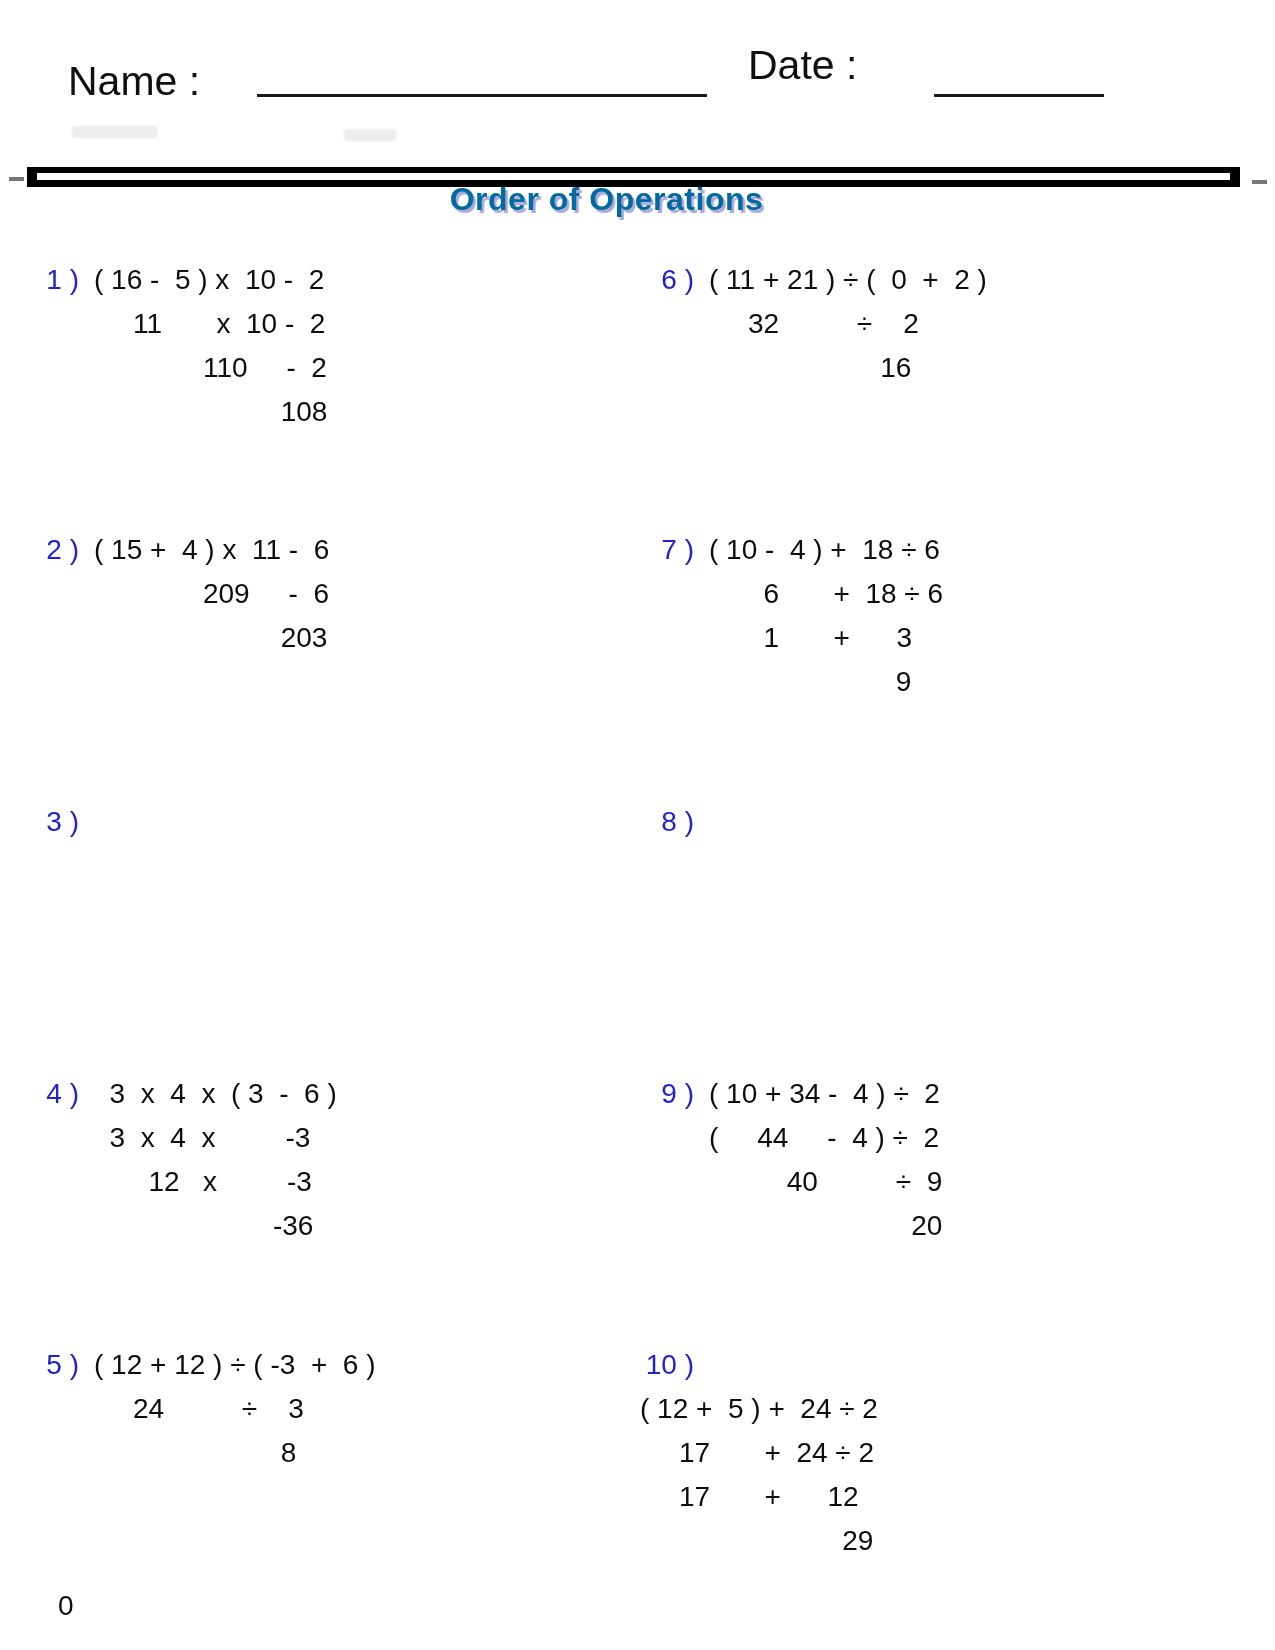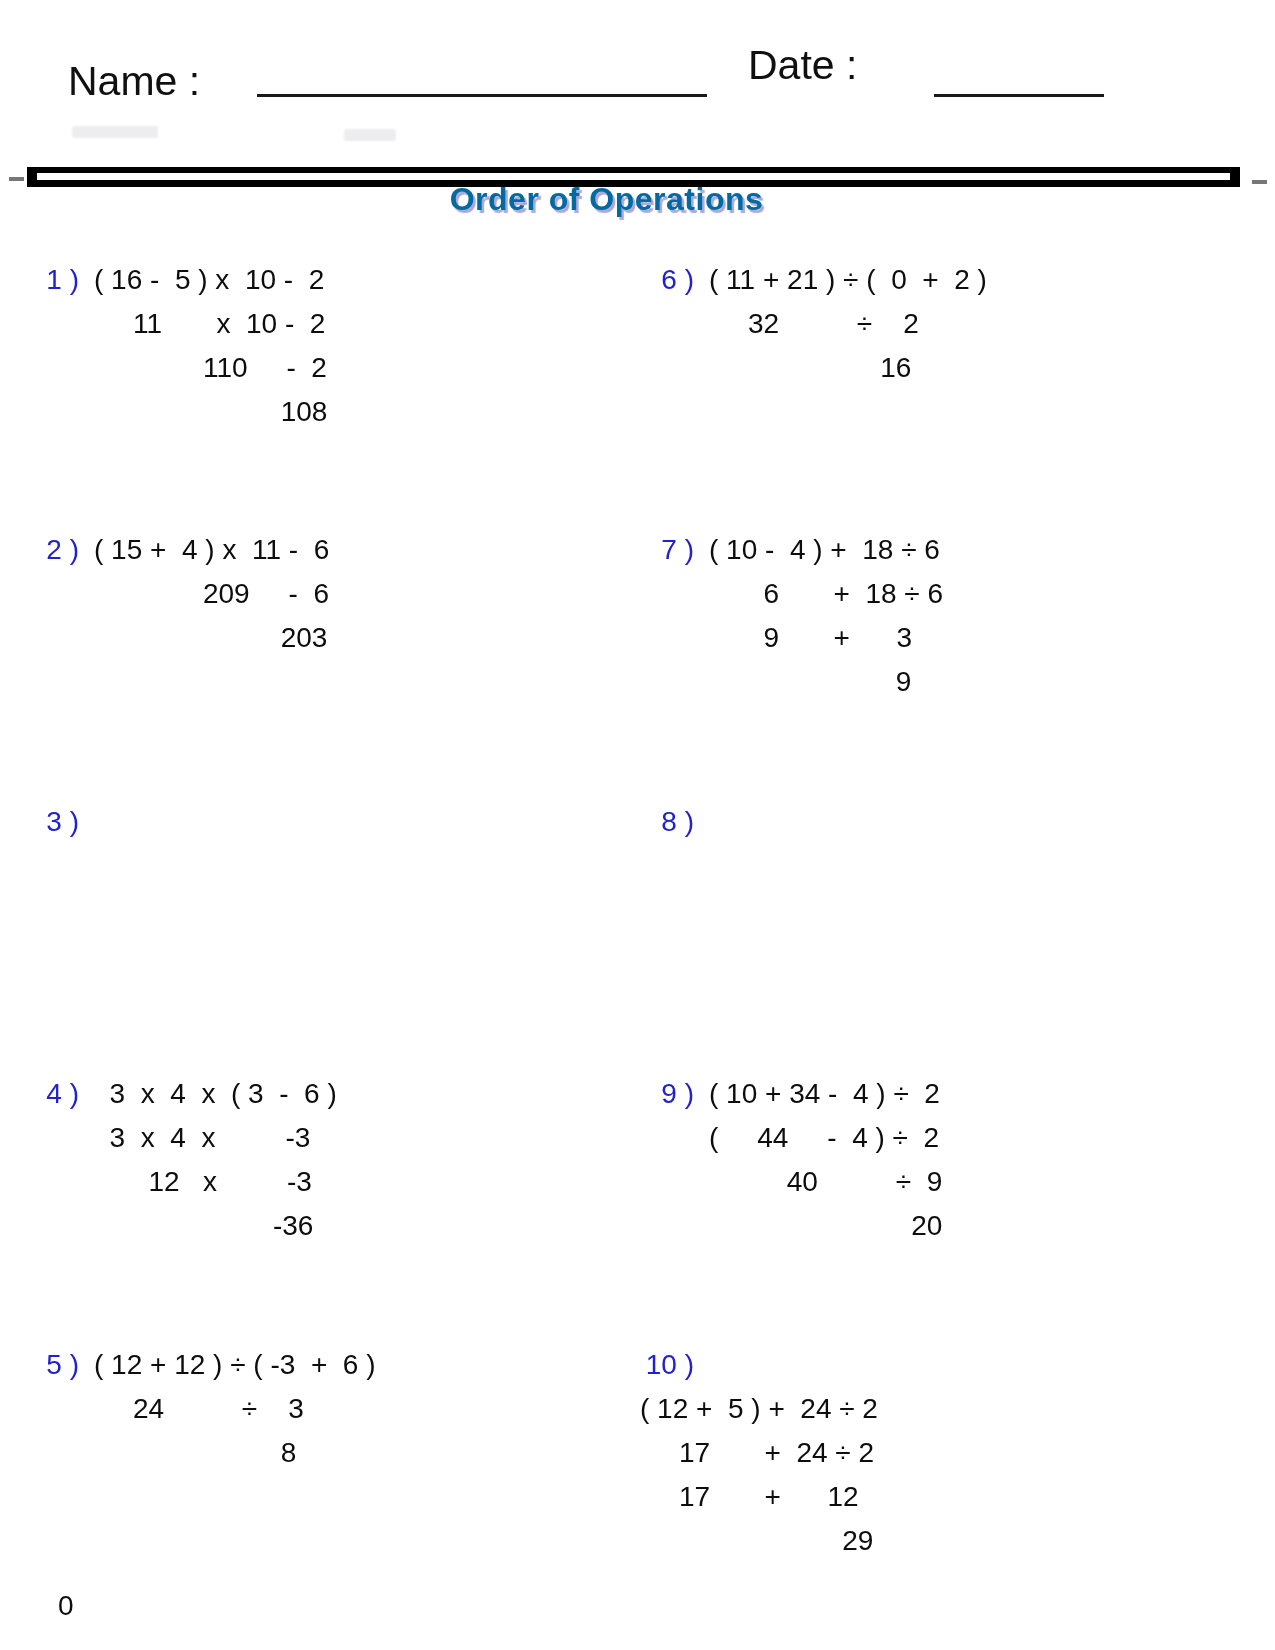--- a/index.html
+++ b/index.html
@@ -155,21 +155,21 @@
       <div class="pline">     32          ÷    2</div>
       <div class="pline">                      16</div>
     </div>
   </div>
 
   <div id="problem-7" class="problem col-right">
     <span class="pnum">7 )</span>
     <div class="plines">
       <div class="pline">( 10 -  4 ) +  18 ÷ 6</div>
       <div class="pline">       6       +  18 ÷ 6</div>
-      <div class="pline">       9       +      3</div>
+      <div class="pline">       1       +      3</div>
       <div class="pline">                        9</div>
     </div>
   </div>
 
   <div id="problem-8" class="problem col-right">
     <span class="pnum">8 )</span>
   </div>
 
   <div id="problem-9" class="problem col-right">
     <span class="pnum">9 )</span>

